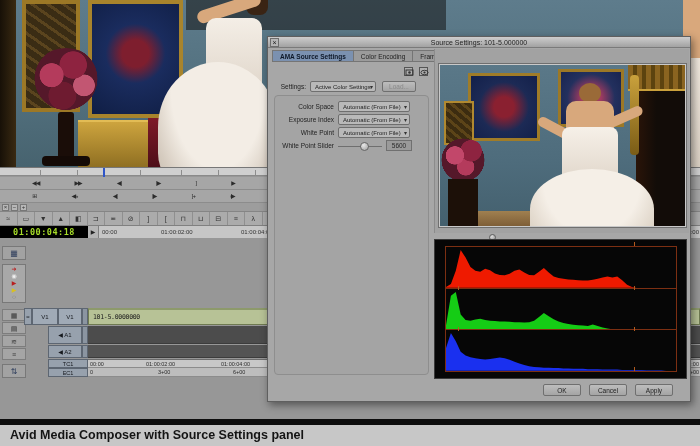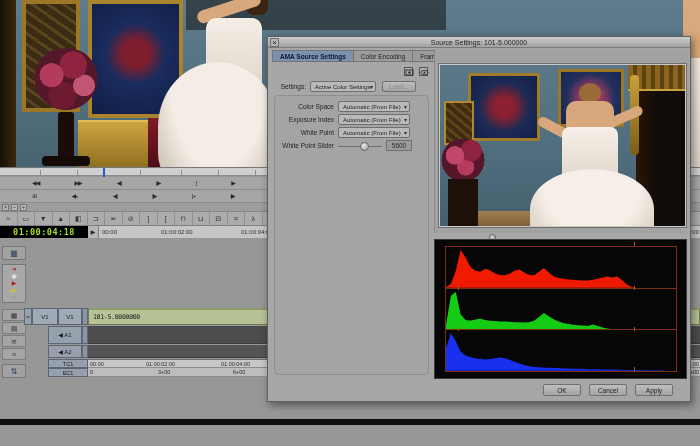--- a/index.html
+++ b/index.html
@@ -264,20 +264,21 @@
     </div>
     <div class="trackrow track-ec" style="top:130px;height:9px;">
       <span class="rl" style="left:2px">0</span>
       <span class="rl" style="left:70px">3+00</span>
       <span class="rl" style="left:145px">6+00</span>
       <span class="rl" style="right:1px">24+00</span>
     </div>
   </div>
 
   <div class="blackstrip"></div>
+  <div class="caption">Avid Media Composer with Source Settings panel</div>
 
   <div class="dialog">
     <div class="dlg-title">Source Settings: 101-5.000000</div>
     <div class="dlg-close">×</div>
 
     <div class="tabs">
       <div class="tab active">AMA Source Settings</div>
       <div class="tab">Color Encoding</div>
       <div class="tab">FrameFlex</div>
     </div>

